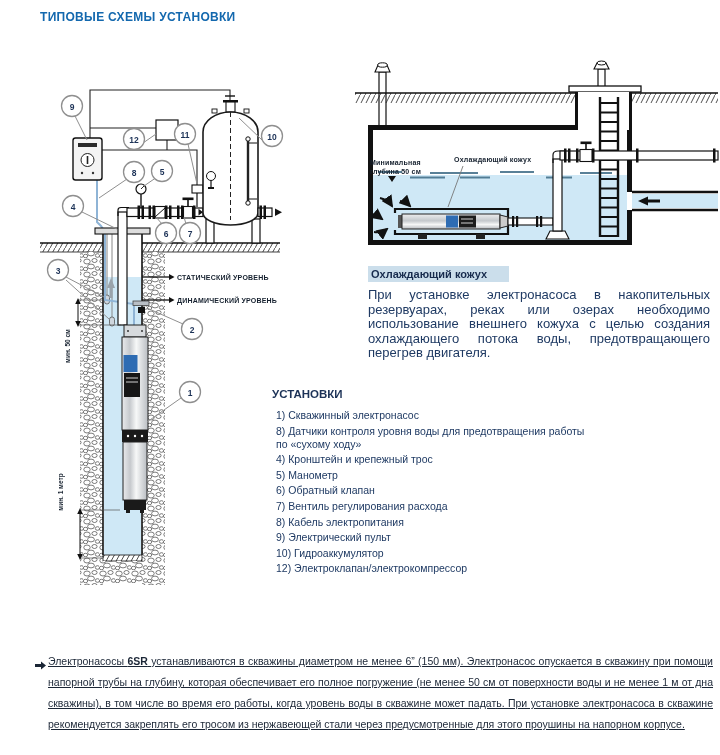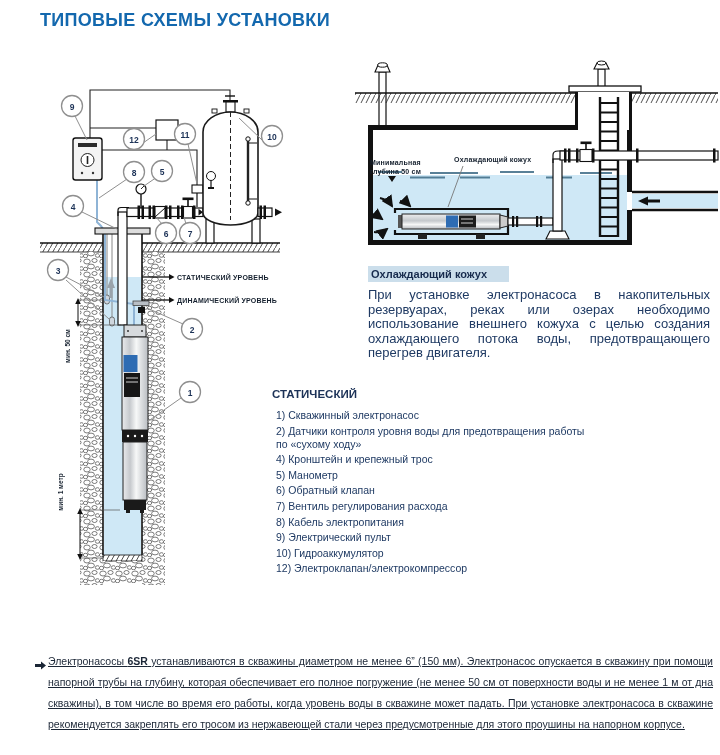--- a/index.html
+++ b/index.html
@@ -1,18 +1,18 @@
 <!DOCTYPE html>
 <html><head>
 <meta charset="utf-8">
 <style>
   html,body{margin:0;padding:0;background:#fff;}
   #page{position:relative;width:720px;height:755px;background:#fff;overflow:hidden;
         font-family:"Liberation Sans",sans-serif;}
-  #page-title{position:absolute;left:40px;top:10px;font-size:18px;font-weight:bold;
+  #page-title{position:absolute;left:40px;top:10px;font-size:12px;font-weight:bold;
         color:#1368ae;letter-spacing:.3px;}
   svg text{font-family:"Liberation Sans",sans-serif;}
   .dlbl{font-size:7px;font-weight:bold;fill:#15202e;letter-spacing:.2px;}
   .drot{font-size:6.5px;font-weight:bold;fill:#15202e;}
   .cnum{font-size:8.5px;font-weight:bold;fill:#1c3257;}
   #diagram-left{position:absolute;left:35px;top:50px;}
   #diagram-right{position:absolute;left:350px;top:55px;}
   #cooling{position:absolute;left:368px;top:264px;width:342px;color:#1f3a63;}
   #cooling h3{margin:0;display:inline-block;font-size:11px;font-weight:bold;color:#172b4d;
         background:#cbdeeb;padding:2px 22px 2px 3px;}
@@ -438,24 +438,24 @@
       <text class="dlbl" x="104" y="107">Охлаждающий кожух</text>
     </g>
   </svg>
 
   <div id="cooling">
     <h3>Охлаждающий кожух</h3>
     <p>При установке электронасоса в накопительных резервуарах, реках или озерах необходимо использование внешнего кожуха с целью создания охлаждающего потока воды, предотвращающего перегрев двигателя.</p>
   </div>
 
   <div id="components">
-    <h3>СТАТИЧЕСКИЙ</h3>
+    <h3>УСТАНОВКИ</h3>
     <ul>
       <li>1) Скважинный электронасос</li>
-      <li>2) Датчики контроля уровня воды для предотвращения работы по «сухому ходу»</li>
+      <li>8) Датчики контроля уровня воды для предотвращения работы по «сухому ходу»</li>
       <li>4) Кронштейн и крепежный трос</li>
       <li>5) Манометр</li>
       <li>6) Обратный клапан</li>
       <li>7) Вентиль регулирования расхода</li>
       <li>8) Кабель электропитания</li>
       <li>9) Электрический пульт</li>
       <li>10) Гидроаккумулятор</li>
       <li>12) Электроклапан/электрокомпрессор</li>
     </ul>
   </div>

